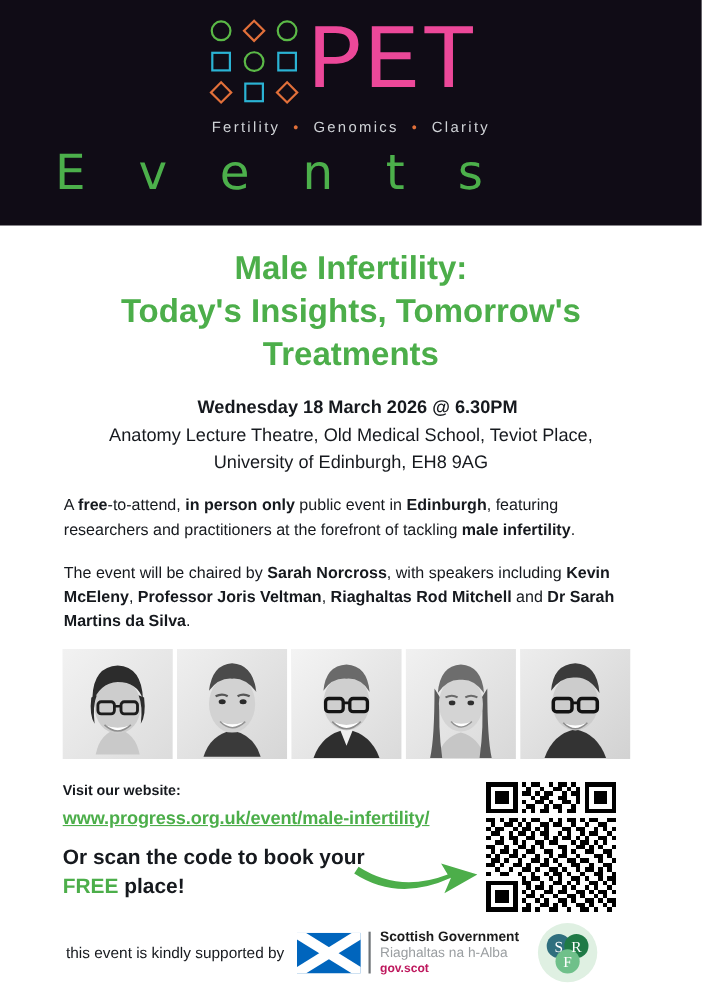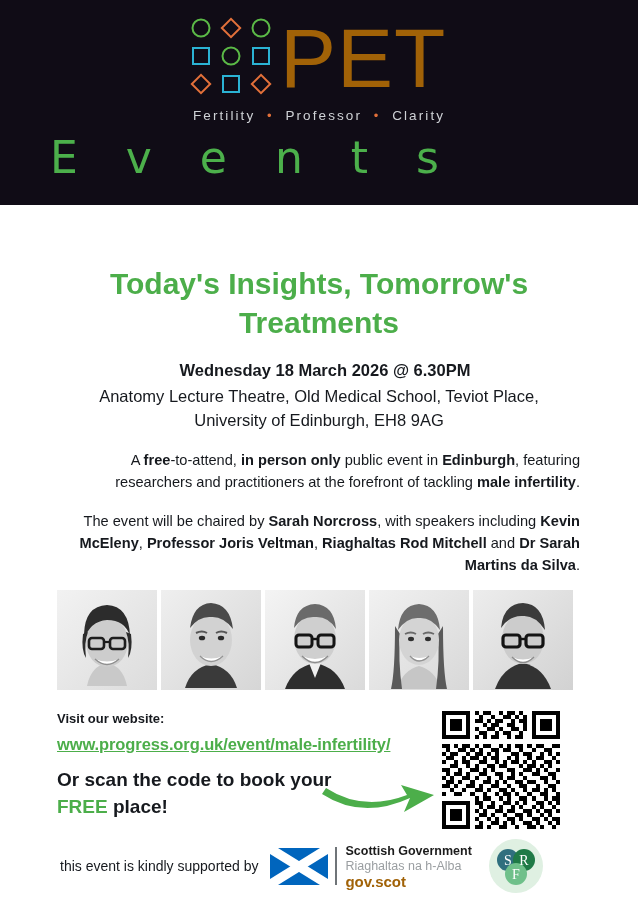--- a/index.html
+++ b/index.html
@@ -77,23 +77,23 @@
     border: 2.2px solid #e2703a;
     box-sizing: border-box;
   }
   .logo-pet {
     position: absolute;
     left: 92px;
     top: -6px;
     font-size: 84px;
     line-height: 96px;
     font-weight: 400;
-    color: #a16207;
+    color: #ec4899;
     letter-spacing: 1px;
-    font-family: Liberation Sans, sans-serif;
+    font-family: Liberation Mono, monospace;
   }
   .logo-tagline {
     position: absolute;
     left: 0px;
     top: 92px;
     width: 262px;
     text-align: center;
     font-size: 13.5px;
     letter-spacing: 2.1px;
     color: #cfd2d6;
@@ -148,21 +148,21 @@
     font-size: 16.5px;
     line-height: 24px;
     color: #16191e;
   }
   .para {
     margin: 17px 0 0 0;
     padding: 0 58px;
     font-size: 14.6px;
     line-height: 22px;
     color: #16191e;
-    text-align: right;
+    text-align: left;
   }
   .para b { font-weight: bold; }
 
   
   .photo-row {
     margin: 14px 0 0 0;
     padding: 0 57px;
     display: flex;
     gap: 4px;
   }
@@ -266,23 +266,23 @@
     display: block;
     line-height: 15px;
   }
   .sg-l2 {
     font-size: 12.5px;
     color: #9a9ea1;
     display: block;
     line-height: 15px;
   }
   .sg-l3 {
-    font-size: 15px;
+    font-size: 11px;
     font-weight: bold;
-    color: #a16207;
+    color: #be185d;
     display: block;
     line-height: 15px;
   }
   .srf-logo {
     margin-left: 16px;
     width: 56px;
     height: 56px;
     flex: 0 0 auto;
   }
 </style>
@@ -318,30 +318,30 @@
       <div class="gcell">
           <span class="shape-square"></span>
         </div>
       <div class="gcell">
           <span class="shape-diamond"></span>
         </div>
     </div>
 
     <div class="logo-pet">PET</div>
 
-    <div class="logo-tagline"><span>Fertility</span>&nbsp; <span class="dot">•</span> &nbsp;<span>Professor</span>&nbsp; <span class="dot">•</span> &nbsp;<span>Clarity</span></div>
+    <div class="logo-tagline"><span>Fertility</span>&nbsp; <span class="dot">•</span> &nbsp;<span>Genomics</span>&nbsp; <span class="dot">•</span> &nbsp;<span>Clarity</span></div>
   </div>
 
   <div class="events-word">E v e n t s</div>
 </div>
 
 <div class="content">
 
   <div class="title">
-    <br>
+    <span>Male Infertility:</span><br>
     <span>Today's Insights, Tomorrow's</span><br>
     <span>Treatments</span>
   </div>
 
   <div class="event-when">Wednesday 18 March 2026 @ 6.30PM</div>
 
   <div class="event-where">
     <span>Anatomy Lecture Theatre, Old Medical School, Teviot Place,</span><br>
     <span>University of Edinburgh, EH8 9AG</span>
   </div>

